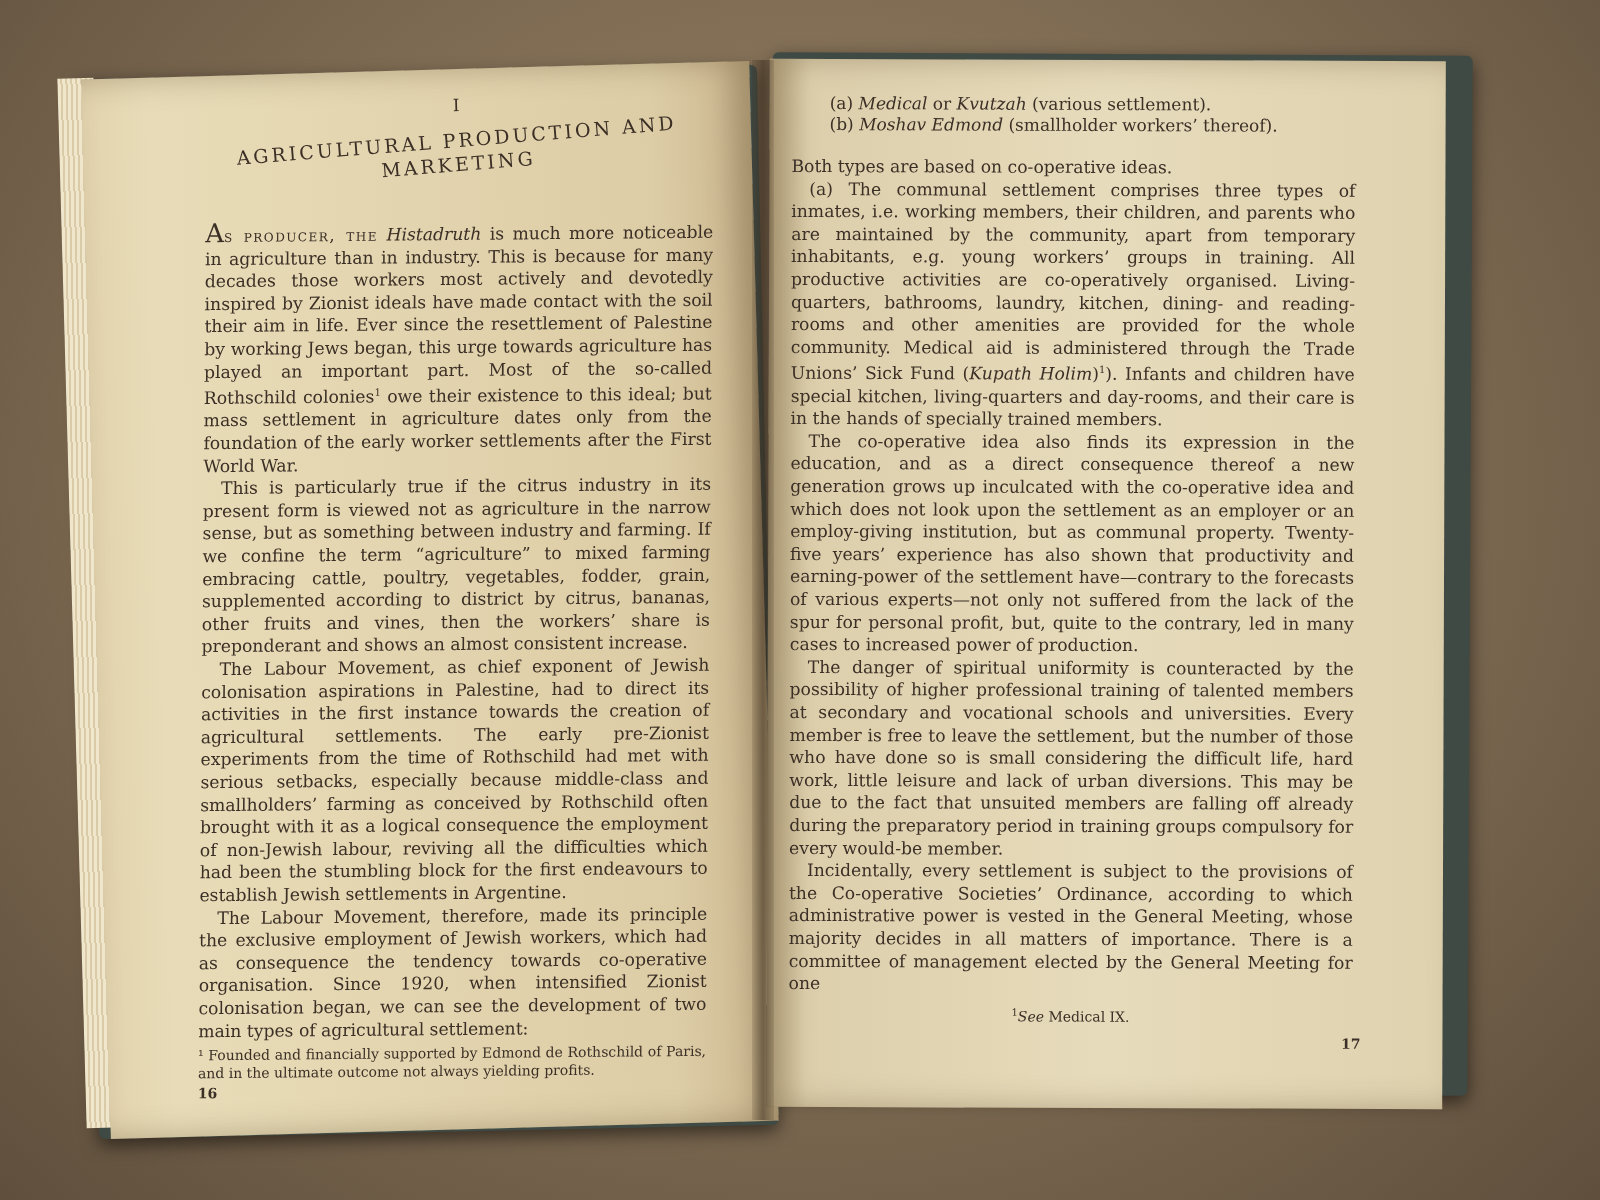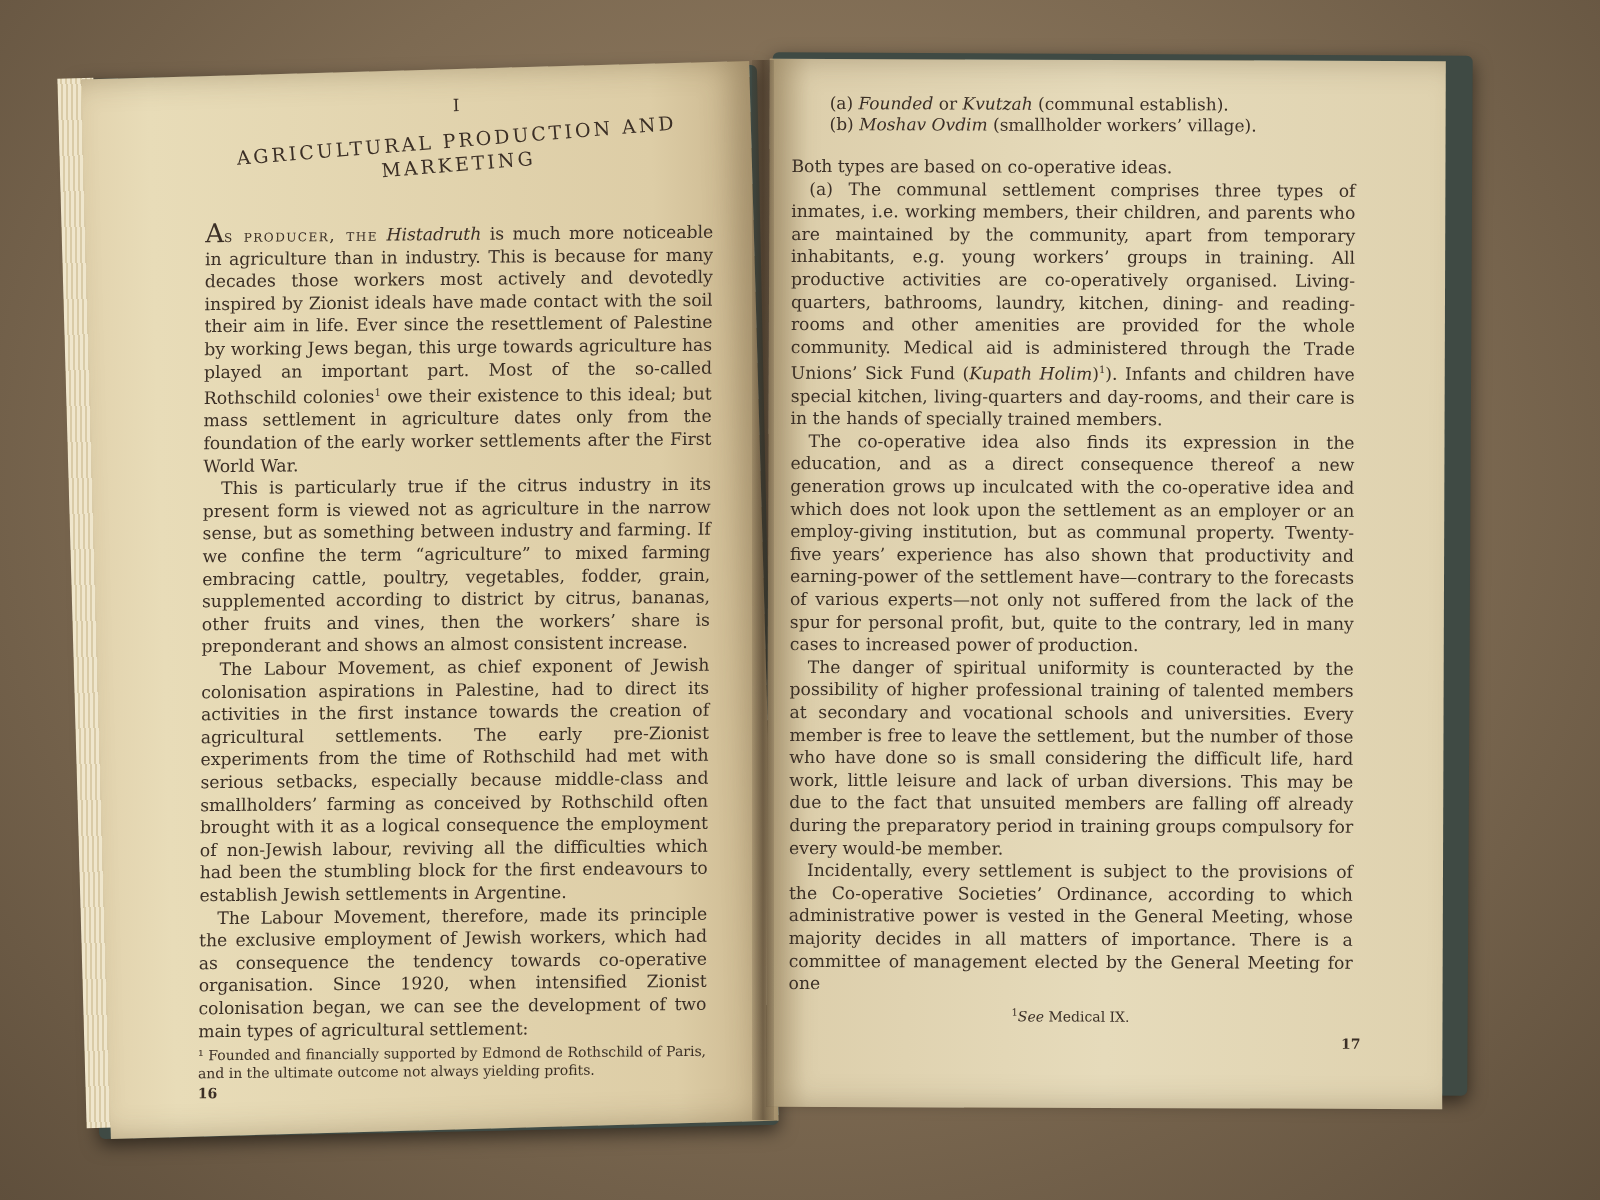--- a/index.html
+++ b/index.html
@@ -80,22 +80,22 @@
     <p><span class="dropcap">A</span><span class="smallcaps">s producer, the</span> <em>Histadruth</em><span> is much more noticeable in agriculture than in industry. This is because for many decades those workers most actively and devotedly inspired by Zionist ideals have made contact with the soil their aim in life. Ever since the resettlement of Palestine by working Jews began, this urge towards agriculture has played an important part. Most of the so-called Rothschild colonies</span><sup>1</sup><span> owe their existence to this ideal; but mass settlement in agriculture dates only from the foundation of the early worker settlements after the First World War.</span></p>
     <p class="indent">This is particularly true if the citrus industry in its present form is viewed not as agriculture in the narrow sense, but as something between industry and farming. If we confine the term “agriculture” to mixed farming embracing cattle, poultry, vegetables, fodder, grain, supplemented according to district by citrus, bananas, other fruits and vines, then the workers’ share is preponderant and shows an almost consistent increase.</p>
     <p class="indent">The Labour Movement, as chief exponent of Jewish colonisation aspirations in Palestine, had to direct its activities in the first instance towards the creation of agricultural settlements. The early pre-Zionist experiments from the time of Rothschild had met with serious setbacks, especially because middle-class and smallholders’ farming as conceived by Rothschild often brought with it as a logical consequence the employment of non-Jewish labour, reviving all the difficulties which had been the stumbling block for the first endeavours to establish Jewish settlements in Argentine.</p>
     <p class="indent">The Labour Movement, therefore, made its principle the exclusive employment of Jewish workers, which had as consequence the tendency towards co-operative organisation. Since 1920, when intensified Zionist colonisation began, we can see the development of two main types of agricultural settlement:</p>
     <div class="footnote">¹ Founded and financially supported by Edmond de Rothschild of Paris, and in the ultimate outcome not always yielding profits.</div>
     <div class="page-number pn-left">16</div>
   </div>
 </div>
 
 <div class="page page-right">
-  <div class="list-item"><span>(a)</span> <em>Founded</em><span> or </span><em>Kvutzah</em><span> (communal establish).</span></div>
-  <div class="list-item"><span>(b)</span> <em>Moshav Ovdim</em><span> (smallholder workers’ village).</span></div>
+  <div class="list-item"><span>(a)</span> <em>Medical</em><span> or </span><em>Kvutzah</em><span> (various settlement).</span></div>
+  <div class="list-item"><span>(b)</span> <em>Moshav Edmond</em><span> (smallholder workers’ thereof).</span></div>
   <div class="gap"></div>
   <div class="body-text">
     <p>Both types are based on co-operative ideas.</p>
     <p class="indent"><span>(a)</span><span> The communal settlement comprises three types of inmates, i.e. working members, their children, and parents who are maintained by the community, apart from temporary inhabitants, e.g. young workers’ groups in training. All productive activities are co-operatively organised. Living-quarters, bathrooms, laundry, kitchen, dining- and reading-rooms and other amenities are provided for the whole community. Medical aid is administered through the Trade Unions’ Sick Fund (</span><em>Kupath Holim</em><span>)</span><sup>1</sup><span>). Infants and children have special kitchen, living-quarters and day-rooms, and their care is in the hands of specially trained members.</span></p>
     <p class="indent">The co-operative idea also finds its expression in the education, and as a direct consequence thereof a new generation grows up inculcated with the co-operative idea and which does not look upon the settlement as an employer or an employ-giving institution, but as communal property. Twenty-five years’ experience has also shown that productivity and earning-power of the settlement have—contrary to the forecasts of various experts—not only not suffered from the lack of the spur for personal profit, but, quite to the contrary, led in many cases to increased power of production.</p>
     <p class="indent">The danger of spiritual uniformity is counteracted by the possibility of higher professional training of talented members at secondary and vocational schools and universities. Every member is free to leave the settlement, but the number of those who have done so is small considering the difficult life, hard work, little leisure and lack of urban diversions. This may be due to the fact that unsuited members are falling off already during the preparatory period in training groups compulsory for every would-be member.</p>
     <p class="indent">Incidentally, every settlement is subject to the provisions of the Co-operative Societies’ Ordinance, according to which administrative power is vested in the General Meeting, whose majority decides in all matters of importance. There is a committee of management elected by the General Meeting for one</p>
   </div>
   <div class="footnote center"><sup>1</sup><em>See</em><span> Medical IX.</span></div>
   <div class="page-number pn-right">17</div>

